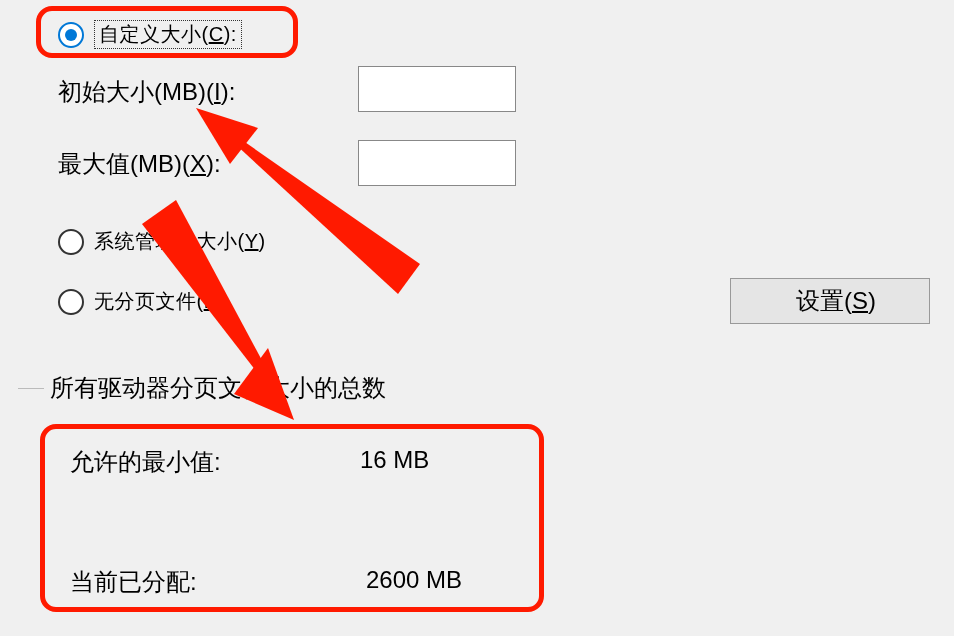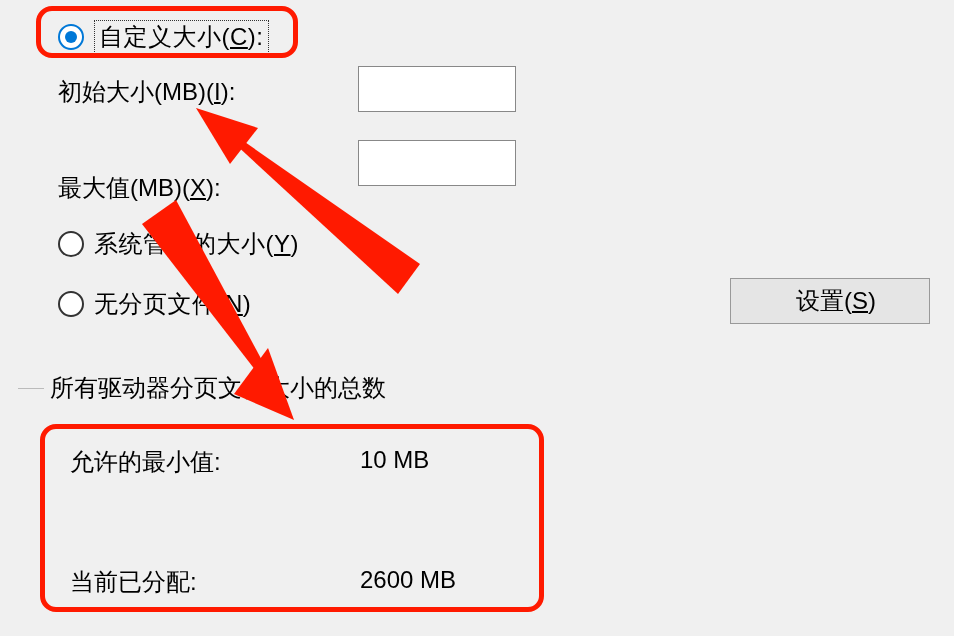--- a/index.html
+++ b/index.html
@@ -32,21 +32,21 @@
     .radio-circle.selected {
       border-color: #0078d7;
     }
     .radio-dot {
       width: 12px;
       height: 12px;
       background: #0078d7;
       border-radius: 50%;
     }
     .label-text {
-      font-size: 24px;
+      font-size: 20px;
       letter-spacing: 0.5px;
     }
     .underline { text-decoration: underline; }
     .field-label {
       position: absolute;
       font-size: 24px;
       text-align: center;
     }
     .input-box {
       position: absolute;
@@ -124,21 +124,21 @@
   <span class="label-text dotted-focus">
     <span>自定义大小(</span><span class="underline">C</span><span>):</span>
   </span>
 </div>
 
 <div class="field-label" style="left:58px; top:76px;">
   <span>初始大小(MB)(</span><span class="underline">I</span><span>):</span>
 </div>
 <input class="input-box" style="left: 358px; top: 66px;">
 
-<div class="field-label" style="left:58px; top:172px;">
+<div class="field-label" style="left:58px; top:148px;">
   <span>最大值(MB)(</span><span class="underline">X</span><span>):</span>
 </div>
 <input class="input-box" style="left: 358px; top: 140px;">
 
 <div class="radio-row" style="left:58px; top:228px;">
   <span class="radio-circle"></span>
   <span class="label-text">
     <span>系统管理的大小(</span><span class="underline">Y</span><span>)</span>
   </span>
 </div>
@@ -154,25 +154,25 @@
   <span>
     <span>设置(</span><span class="underline">S</span><span>)</span>
   </span>
 </div>
 
 <div class="group-box-line"></div>
 <div class="group-box-title">所有驱动器分页文件大小的总数</div>
 
 <div class="stat-row" style="left:70px; top:446px;">
   <span class="stat-label">允许的最小值:</span>
-  <span class="stat-value">10 MB</span>
+  <span class="stat-value">16 MB</span>
 </div>
 <div class="stat-row" style="left:70px; top:506px;">
 </div>
-<div class="stat-row" style="left:70px; top:566px;">
+<div class="stat-row" style="left:70px; top:566px;gap:6px;">
   <span class="stat-label">当前已分配:</span>
   <span class="stat-value">2600 MB</span>
 </div>
 
 <div class="highlight-box hb1"></div>
 <div class="highlight-box hb2"></div>
 
 <svg class="svg-layer" viewBox="0 0 954 636">
 
   <polygon points="196,108 420,264 398,294 196,108" fill="#ff1a00"></polygon>

